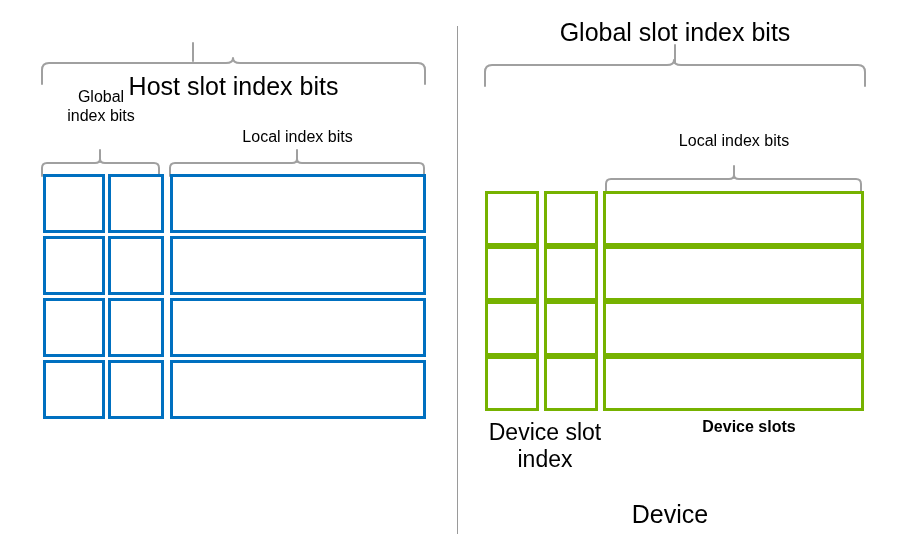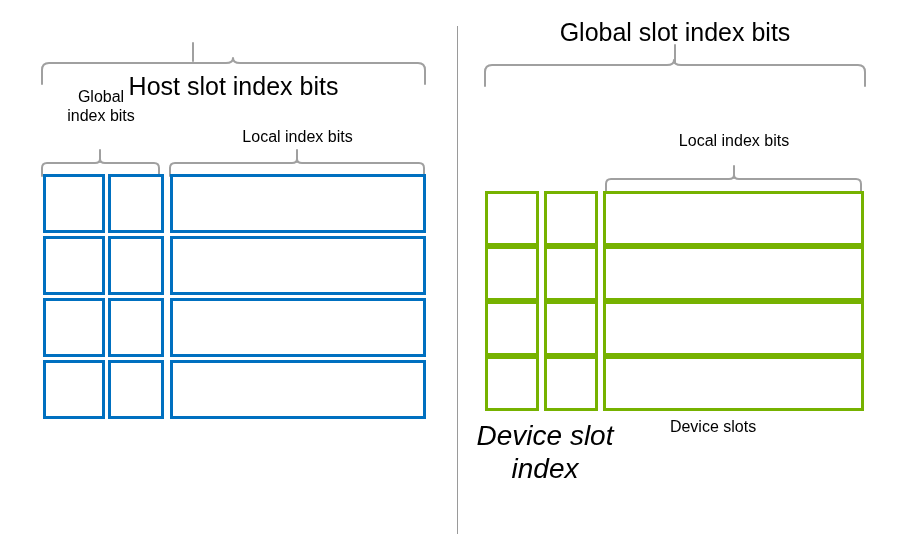--- a/index.html
+++ b/index.html
@@ -20,21 +20,21 @@
   }
   .lbl {
     position: absolute;
     text-align: center;
     line-height: 1.18;
     color: #000000;
     white-space: pre-line;
   }
   .lbl-xl { font-size: 25px; }
   .lbl-lg { font-size: 16px; }
-  .lbl-md { font-size: 28px; font-style: italic; }
+  .lbl-md { font-size: 23px; }
 
   
   .divider {
     position: absolute;
     width: 1px;
     background: #9a9a9a;
   }
 
   
   .hcell {
@@ -136,16 +136,17 @@
   <div class="dcell" style="left:544px; top:301px; width:54px; height:55px;"></div>
   <div class="dcell" style="left:603px; top:301px; width:261px; height:55px;"></div>
 
   <div class="dcell" style="left:485px; top:356px; width:54px; height:55px;"></div>
   <div class="dcell" style="left:544px; top:356px; width:54px; height:55px;"></div>
   <div class="dcell" style="left:603px; top:356px; width:261px; height:55px;"></div>
 
   <div class="lbl lbl-md" style="left:472px; top:419px; width:146px;">Device slot
 index</div>
 
-  <div class="lbl lbl-lg" style="left:586px; top:418px; width:254px;">Device slots</div>
+  <div class="lbl lbl-lg" style="left:622px; top:418px; width:254px;font-weight:bold;">Device slots</div>
 
+  <div class="lbl lbl-xl" style="left:575px; top:500px; width:190px;">Device</div>
 
 </div>
 
 </body></html>

